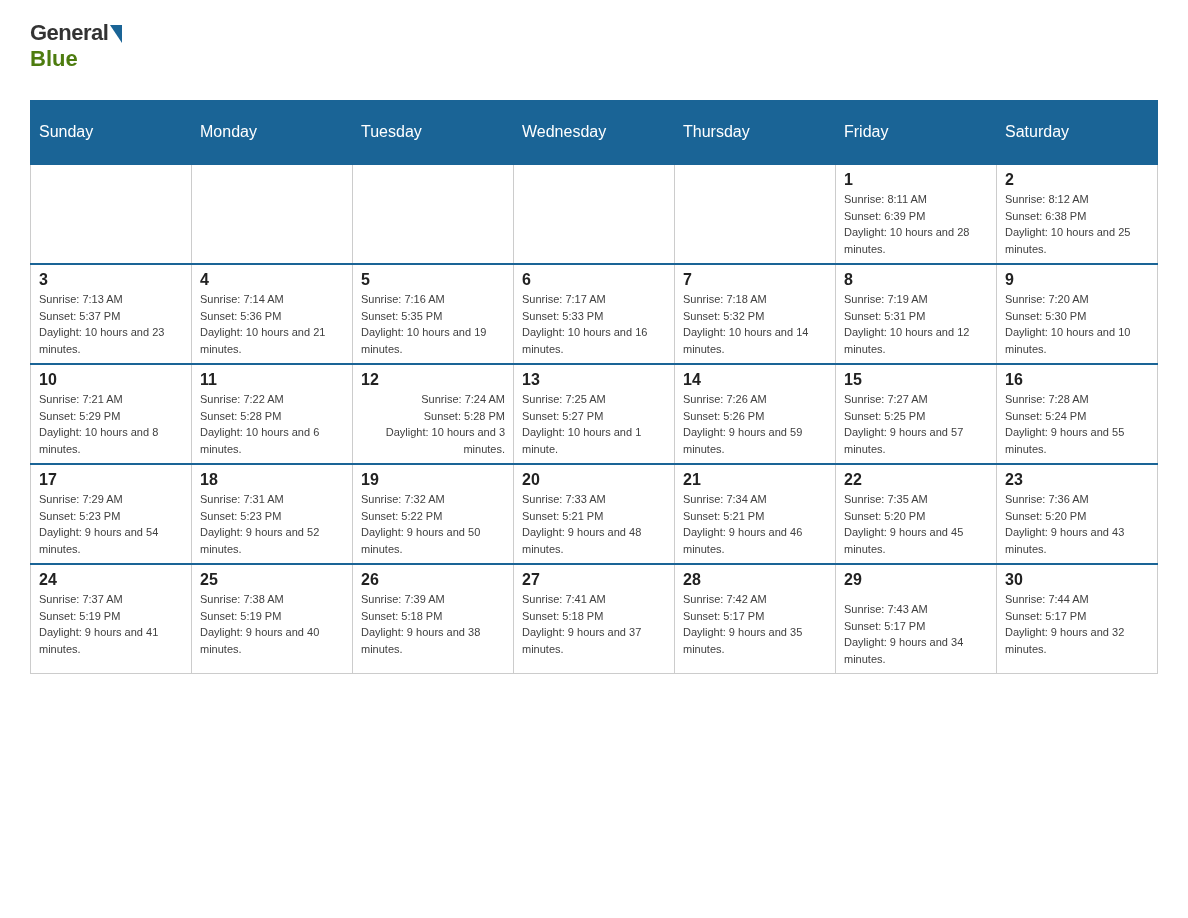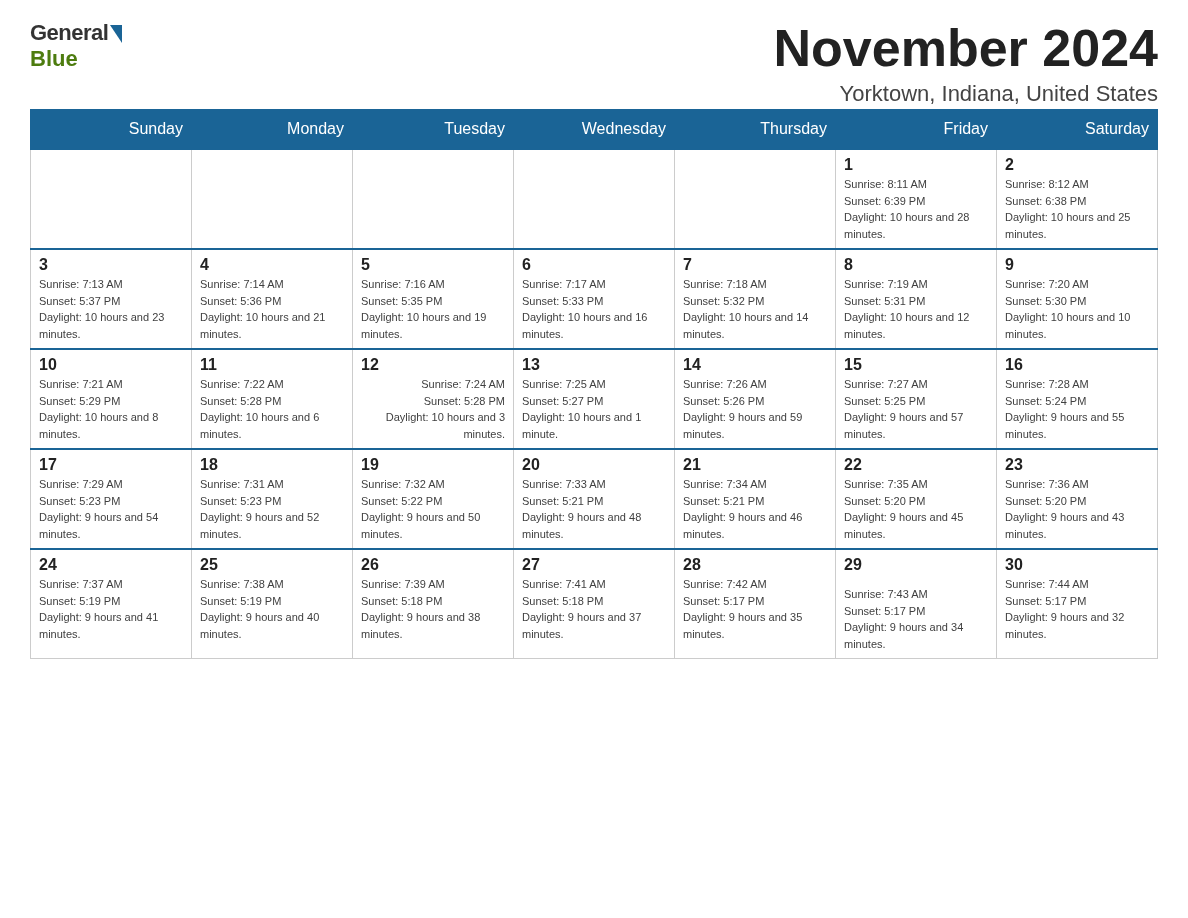--- a/index.html
+++ b/index.html
@@ -6,22 +6,22 @@
     body {
       background: #fff;
       font-family: Arial, sans-serif;
       width: 1188px;
       min-height: 918px;
       padding: 20px 30px;
     }
     .header {
       display: flex;
       justify-content: space-between;
-      align-items: flex-start;
-      margin-bottom: 2px;
+      align-items: center;
+      margin-bottom: 28px;
     }
     .logo {
       display: flex;
       flex-direction: column;
       align-items: flex-start;
     }
     .logo-top {
       display: flex;
       align-items: center;
     }
@@ -63,23 +63,23 @@
     .calendar {
       width: 100%;
       border-collapse: collapse;
       border: 1px solid #aaa;
     }
     .calendar th {
       background-color: #1a6496;
       color: #fff;
       font-size: 16px;
       font-weight: normal;
-      padding: 10px 8px;
+      padding: 22px 8px;
       border: 1px solid #1a6496;
-      text-align: right;
+      text-align: left;
     }
     .calendar td {
       vertical-align: top;
       padding: 6px 8px;
       border: 1px solid #ccc;
       width: 14.28%;
       min-height: 90px;
       font-size: 13px;
       color: #333;
       background: #fff;
@@ -109,24 +109,20 @@
 <div class="header">
   <div class="logo">
     <div class="logo-top">
       <span class="logo-general">General</span>
       <div class="logo-arrow"></div>
     </div>
     <div style="display:flex; align-items:center;">
       <span class="logo-bottom">Blue</span>
     </div>
   </div>
-  <div class="title-block">
-    <div class="month-title">November 2024</div>
-    <div class="location">Yorktown, Indiana, United States</div>
-  </div>
 </div>
 
 <table class="calendar">
   <thead>
     <tr>
         <th>Sunday</th>
         <th>Monday</th>
         <th>Tuesday</th>
         <th>Wednesday</th>
         <th>Thursday</th>

